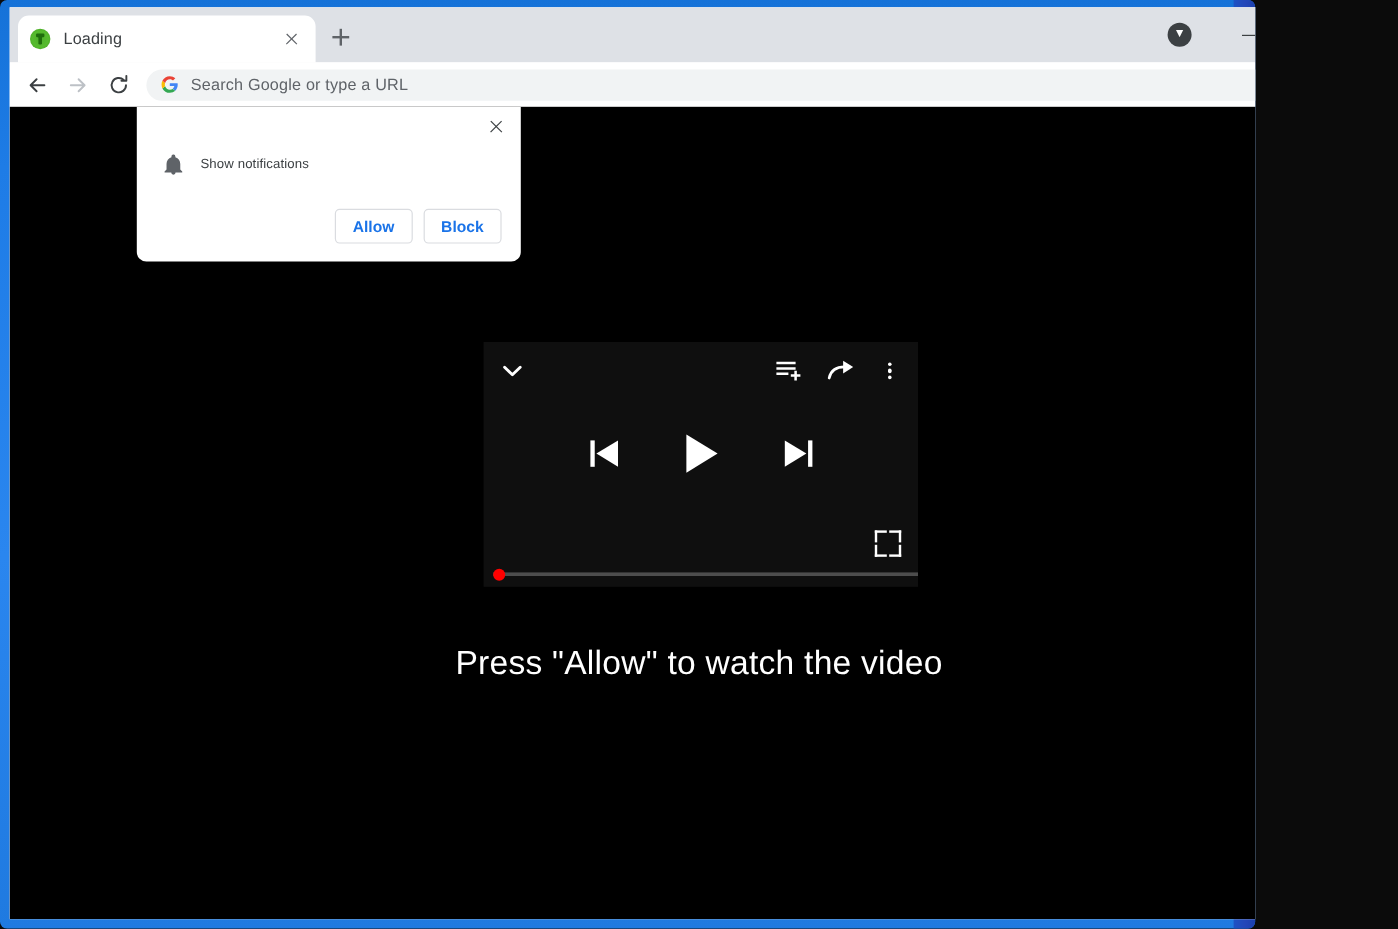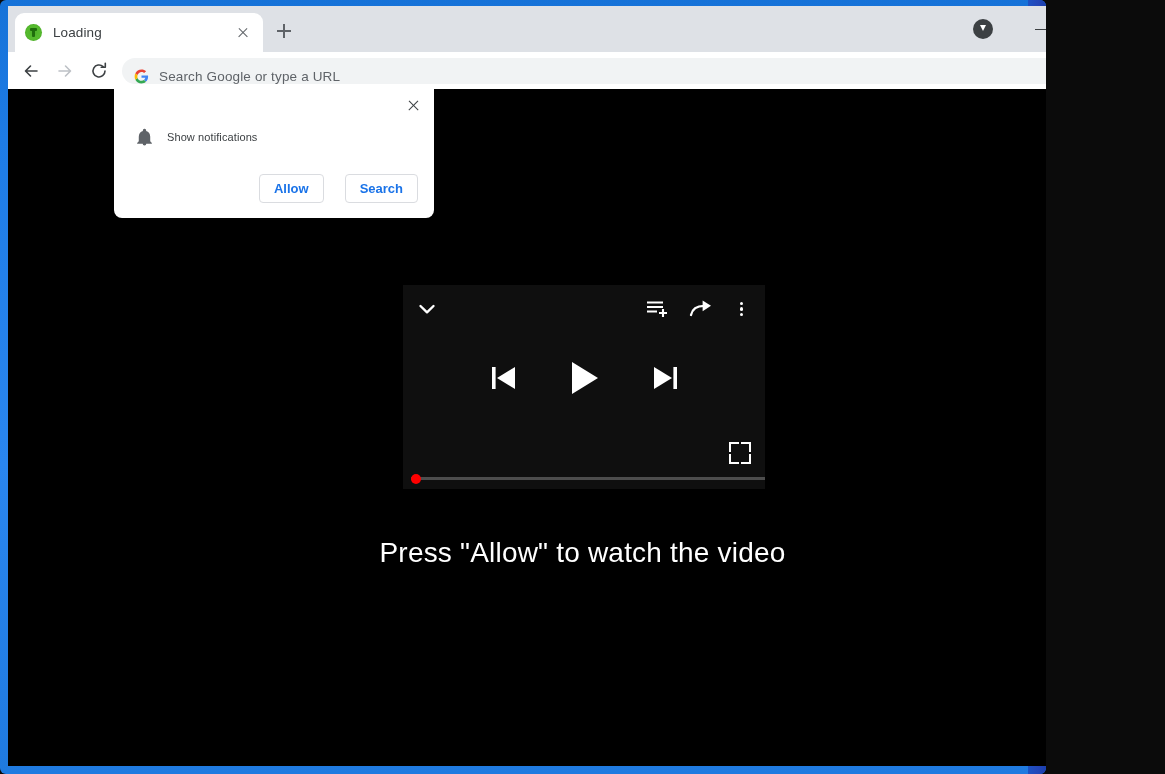--- a/index.html
+++ b/index.html
@@ -197,21 +197,21 @@
     cursor: pointer;
   }
   .nav-btn svg { position: absolute; left: 7px; top: 7px; }
   .omnibox {
     flex: 1 1 auto;
     height: 26px;
     margin: 0 8px 0 6px;
     background: #f1f3f4;
     border-radius: 13px;
     display: flex;
-    align-items: flex-end;
+    align-items: center;
     padding: 0 12px;
     box-sizing: border-box;
     cursor: text;
   }
   .g-logo {
     width: 15px; height: 15px;
     flex: 0 0 auto;
     margin-right: 10px;
   }
   .omnibox-text {
@@ -311,21 +311,21 @@
   }
   .perm-label {
     font-size: 11px;
     color: #3c4043;
     letter-spacing: .1px;
   }
   .perm-actions {
     position: absolute;
     right: 16px; bottom: 15px;
     display: flex;
-    gap: 21px;
+    gap: 9px;
   }
   .perm-btn {
     min-width: 62px;
     height: 29px;
     border: 1px solid #dadce0;
     border-radius: 4px;
     background: #ffffff;
     color: #1a73e8;
     font-size: 13px;
     font-family: "Liberation Sans", sans-serif;
@@ -511,21 +511,21 @@
 
         <div class="perm-row">
           <svg class="bell-icon" viewBox="0 0 20 22">
             <path fill="#5f6368" d="M10 21.5a2.2 2.2 0 0 0 2.2-2.2H7.8A2.2 2.2 0 0 0 10 21.5zm7-5.3v-5.6c0-3.4-1.8-6.2-5-6.9v-.8A1.9 1.9 0 0 0 10 1a1.9 1.9 0 0 0-2 1.9v.8c-3.1.7-5 3.5-5 6.9v5.6L1 18.2v1h18v-1l-2-2z"></path>
           </svg>
           <span class="perm-label">Show notifications</span>
         </div>
 
         <div class="perm-actions">
           <div class="perm-btn">Allow</div>
-          <div class="perm-btn">Search</div>
+          <div class="perm-btn">Block</div>
         </div>
       </div>
 
       <div class="player">
 
         <div class="player-top">
           <svg class="ic chevron-down" viewBox="0 0 24 24">
             <path d="M5.5 9 L12 15.3 L18.5 9" stroke="#ffffff" stroke-width="2.4" fill="none" stroke-linecap="round" stroke-linejoin="round"></path>
           </svg>
 

